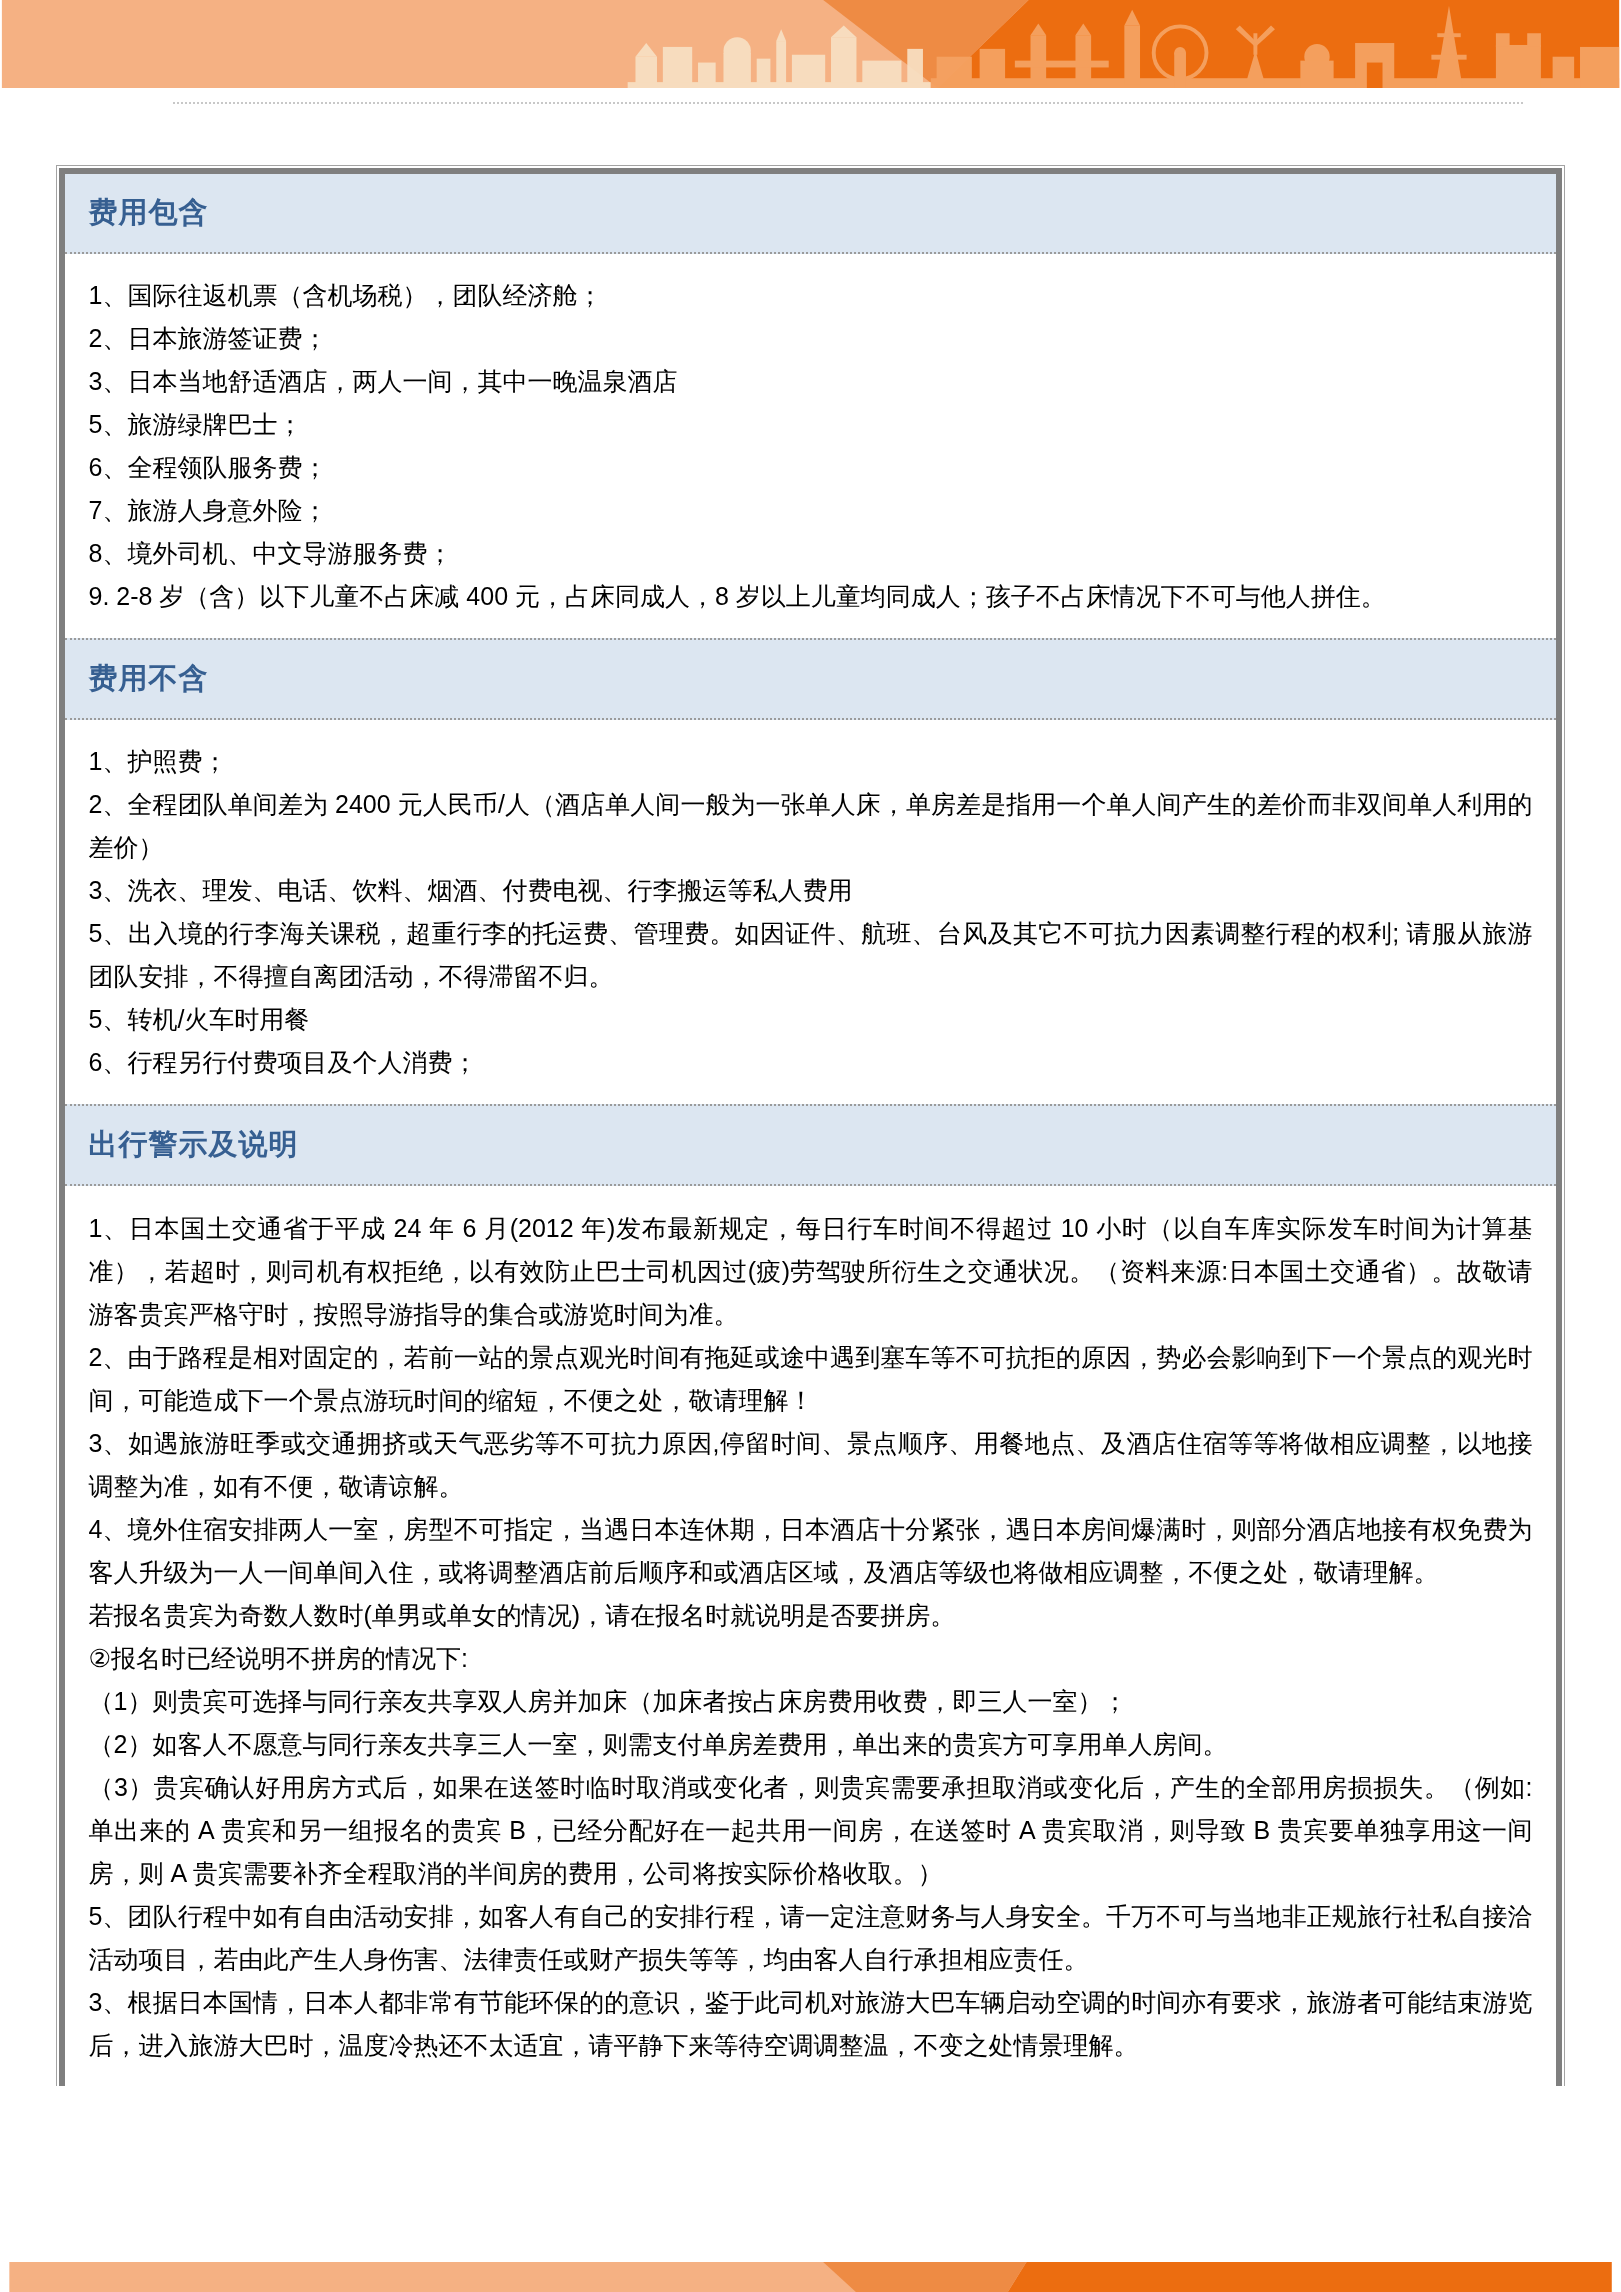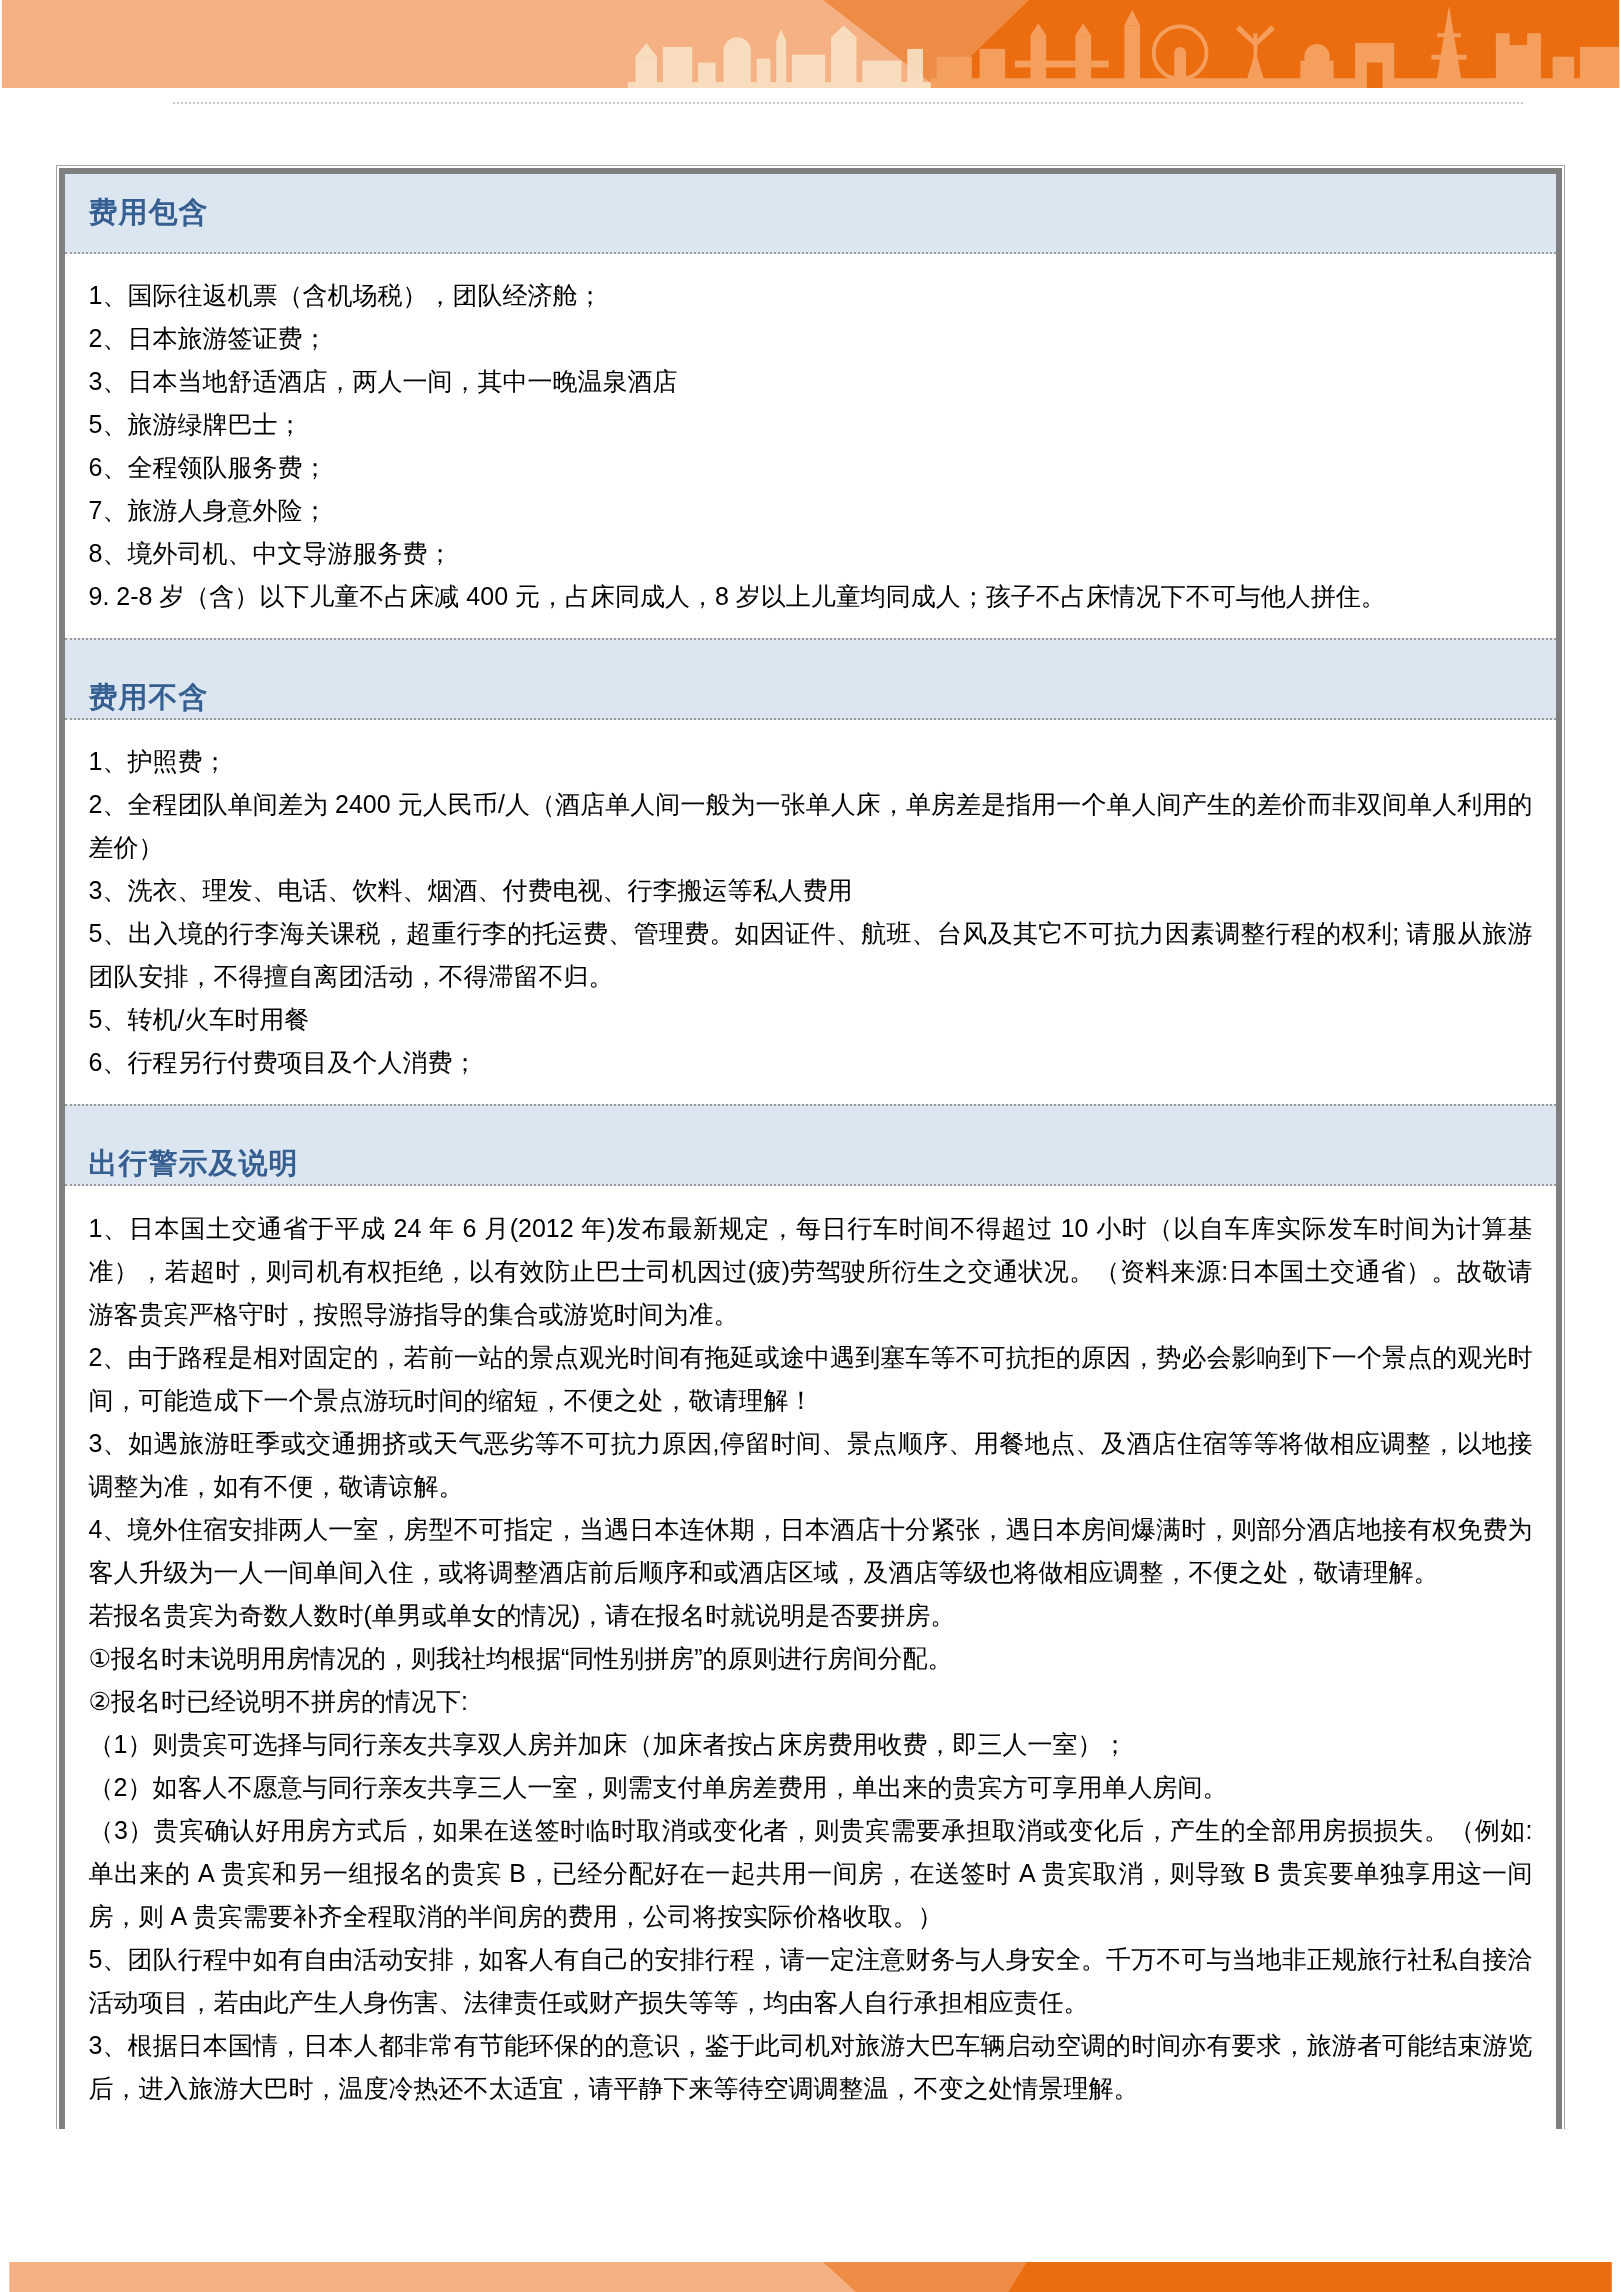--- a/index.html
+++ b/index.html
@@ -28,21 +28,21 @@
     border-bottom:none;
     background:#ffffff;
   }
   .section-header {
     background:#dce6f1;
     height:78px;
     display:flex; align-items:center;
     padding-left:23.5px;
     border-bottom:2px dotted #9b9b9b;
   }
-  .section + .section .section-header { border-top:2px dotted #9b9b9b;align-items:flex-end; }
+  .section + .section .section-header { border-top:2px dotted #9b9b9b; }
   .section-title {
     font-size:29px; font-weight:bold; color:#365f91;
     letter-spacing:1px;
     font-family:Liberation Serif, serif;
   }
   .section-body { padding:20.6px 23.5px 19.6px 23.5px; }
   .item {
     margin:0; font-size:25px; line-height:43px; color:#000000;
     text-align:justify; word-break:break-all;
   }
@@ -155,21 +155,20 @@
         <section class="section">
           <div class="section-header">
             <span class="section-title">出行警示及说明</span>
           </div>
           <div class="section-body">
             <p class="item">1、日本国土交通省于平成 24 年 6 月(2012 年)发布最新规定，每日行车时间不得超过 10 小时（以自车库实际发车时间为计算基准），若超时，则司机有权拒绝，以有效防止巴士司机因过(疲)劳驾驶所衍生之交通状况。（资料来源:日本国土交通省）。故敬请游客贵宾严格守时，按照导游指导的集合或游览时间为准。</p>
             <p class="item">2、由于路程是相对固定的，若前一站的景点观光时间有拖延或途中遇到塞车等不可抗拒的原因，势必会影响到下一个景点的观光时间，可能造成下一个景点游玩时间的缩短，不便之处，敬请理解！</p>
             <p class="item">3、如遇旅游旺季或交通拥挤或天气恶劣等不可抗力原因,停留时间、景点顺序、用餐地点、及酒店住宿等等将做相应调整，以地接调整为准，如有不便，敬请谅解。</p>
             <p class="item">4、境外住宿安排两人一室，房型不可指定，当遇日本连休期，日本酒店十分紧张，遇日本房间爆满时，则部分酒店地接有权免费为客人升级为一人一间单间入住，或将调整酒店前后顺序和或酒店区域，及酒店等级也将做相应调整，不便之处，敬请理解。</p>
             <p class="item">若报名贵宾为奇数人数时(单男或单女的情况)，请在报名时就说明是否要拼房。</p>
-            <p class="item">①报名时未说明用房情况的，则我社均根据“同性别拼房”的原则进行房间分配。</p>
             <p class="item">②报名时已经说明不拼房的情况下:</p>
             <p class="item">（1）则贵宾可选择与同行亲友共享双人房并加床（加床者按占床房费用收费，即三人一室）；</p>
             <p class="item">（2）如客人不愿意与同行亲友共享三人一室，则需支付单房差费用，单出来的贵宾方可享用单人房间。</p>
             <p class="item">（3）贵宾确认好用房方式后，如果在送签时临时取消或变化者，则贵宾需要承担取消或变化后，产生的全部用房损损失。（例如: 单出来的 A 贵宾和另一组报名的贵宾 B，已经分配好在一起共用一间房，在送签时 A 贵宾取消，则导致 B 贵宾要单独享用这一间房，则 A 贵宾需要补齐全程取消的半间房的费用，公司将按实际价格收取。）</p>
             <p class="item">5、团队行程中如有自由活动安排，如客人有自己的安排行程，请一定注意财务与人身安全。千万不可与当地非正规旅行社私自接洽活动项目，若由此产生人身伤害、法律责任或财产损失等等，均由客人自行承担相应责任。</p>
             <p class="item">3、根据日本国情，日本人都非常有节能环保的的意识，鉴于此司机对旅游大巴车辆启动空调的时间亦有要求，旅游者可能结束游览后，进入旅游大巴时，温度冷热还不太适宜，请平静下来等待空调调整温，不变之处情景理解。</p>
           </div>
         </section>
       </div>
   </div>

